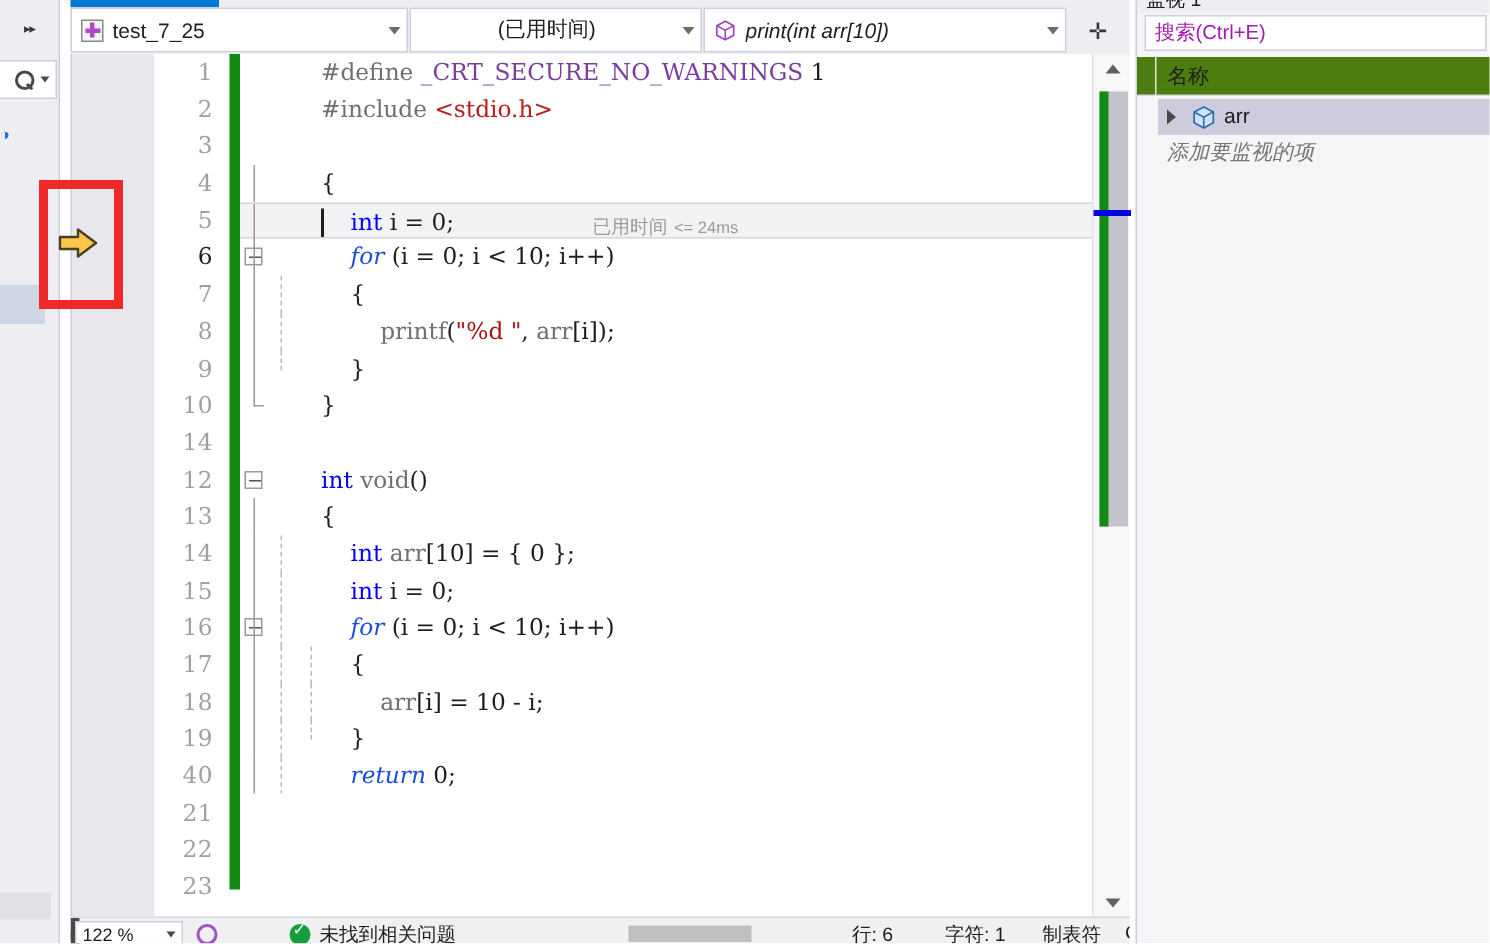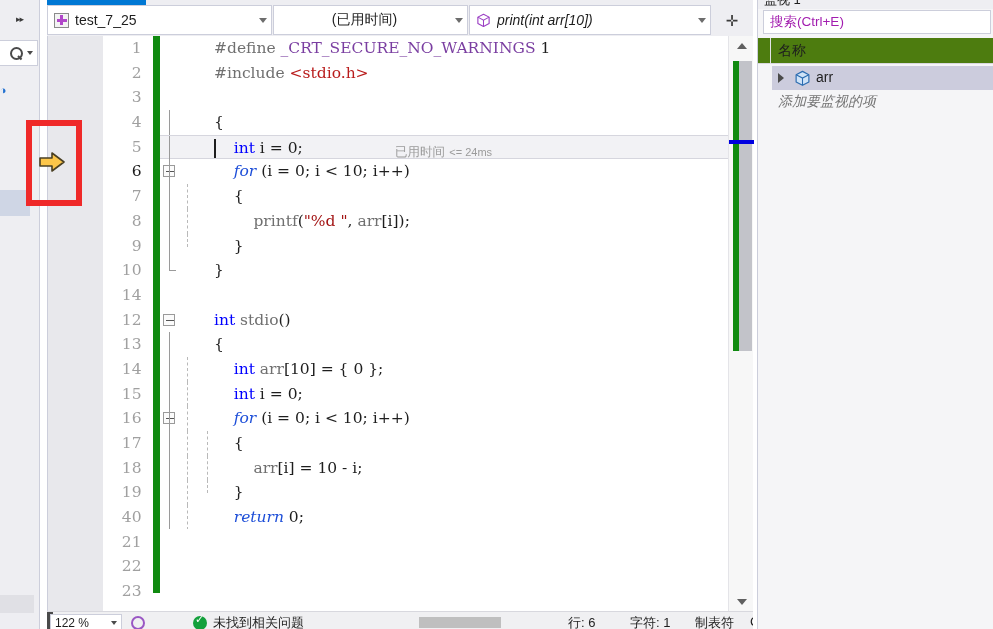--- a/index.html
+++ b/index.html
@@ -432,21 +432,21 @@
         <div class="code-line"><span><span class="gray">#include</span> <span class="inc">&lt;stdio.h&gt;</span></span></div>
         <div class="code-line"><span></span></div>
         <div class="code-line"><span class="vline a"></span><span>{</span></div>
         <div class="code-line exec"><span class="vline a"></span><span class="caret-bar"></span><span>    <span class="kw">int</span> <span class="id">i</span> = <span class="num">0</span>;</span><span class="elapsed" style="left:235px;"><span class="cn">已用时间</span> <span class="ms">&lt;= 24ms</span></span></div>
         <div class="code-line"><span class="fold"></span><span class="vline a"></span><span>    <span class="kwp">for</span> (<span class="id">i</span> = <span class="num">0</span>; <span class="id">i</span> &lt; <span class="num">10</span>; <span class="id">i</span>++)</span></div>
         <div class="code-line"><span class="vline a"></span><span class="vline b dash"></span><span>    {</span></div>
         <div class="code-line"><span class="vline a"></span><span class="vline b dash"></span><span>        <span class="gray">printf</span>(<span class="str">"%d "</span>, <span class="gray">arr</span>[<span class="id">i</span>]);</span></div>
         <div class="code-line"><span class="vline a"></span><span class="vline b dash end"></span><span>    }</span></div>
         <div class="code-line"><span class="vline a end endtick"></span><span>}</span></div>
         <div class="code-line"><span></span></div>
-        <div class="code-line"><span class="fold"></span><span><span class="kw">int</span> <span class="gray">stdio</span>()</span></div>
+        <div class="code-line"><span class="fold"></span><span><span class="kw">int</span> <span class="gray">void</span>()</span></div>
         <div class="code-line"><span class="vline a"></span><span>{</span></div>
         <div class="code-line"><span class="vline a"></span><span class="vline b dash"></span><span>    <span class="kw">int</span> <span class="gray">arr</span>[<span class="num">10</span>] = { <span class="num">0</span> };</span></div>
         <div class="code-line"><span class="vline a"></span><span class="vline b dash"></span><span>    <span class="kw">int</span> <span class="id">i</span> = <span class="num">0</span>;</span></div>
         <div class="code-line"><span class="fold"></span><span class="vline a"></span><span class="vline b dash"></span><span>    <span class="kwp">for</span> (<span class="id">i</span> = <span class="num">0</span>; <span class="id">i</span> &lt; <span class="num">10</span>; <span class="id">i</span>++)</span></div>
         <div class="code-line"><span class="vline a"></span><span class="vline b dash"></span><span class="vline c dash"></span><span>    {</span></div>
         <div class="code-line"><span class="vline a"></span><span class="vline b dash"></span><span class="vline c dash"></span><span>        <span class="gray">arr</span>[<span class="id">i</span>] = <span class="num">10</span> - <span class="id">i</span>;</span></div>
         <div class="code-line"><span class="vline a"></span><span class="vline b dash"></span><span class="vline c dash end"></span><span>    }</span></div>
         <div class="code-line"><span class="vline a"></span><span class="vline b dash"></span><span>    <span class="kwp">return</span> <span class="num">0</span>;</span></div>
         <div class="code-line"><span class="vline a end endtick"></span><span>}</span></div>
       </div>

